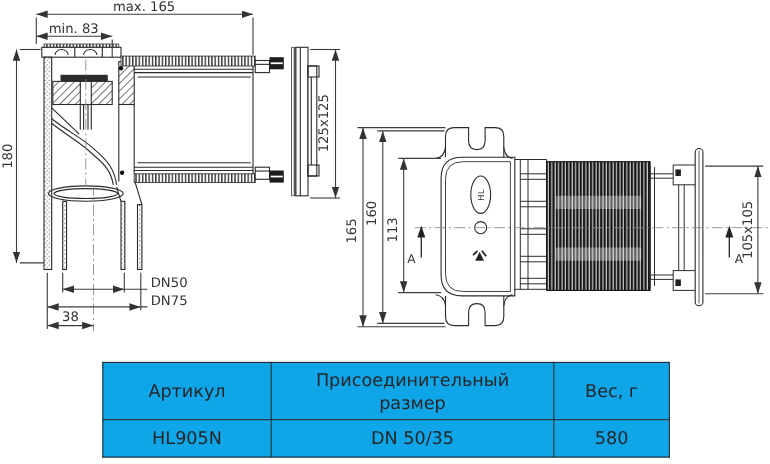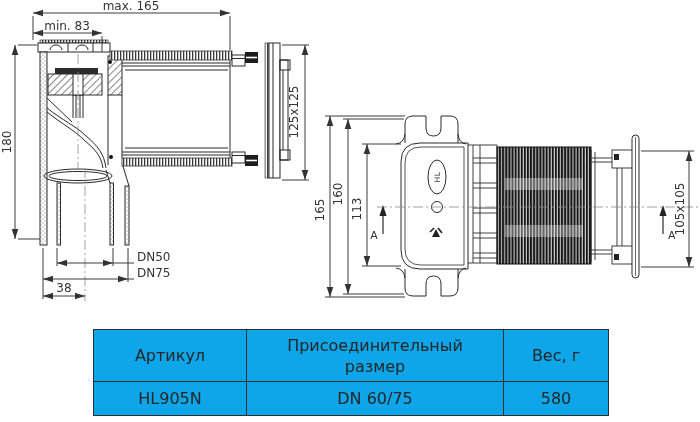--- a/index.html
+++ b/index.html
@@ -287,17 +287,17 @@
     <tr>
       <th>Артикул</th>
       <th>
         <span>Присоединительный</span><br>
         <span>размер</span>
       </th>
       <th>Вес, г</th>
     </tr>
     <tr>
       <td>HL905N</td>
-      <td>DN 60/75</td>
+      <td>DN 50/35</td>
       <td>580</td>
     </tr>
   </tbody>
 </table>
 
 </body></html>

